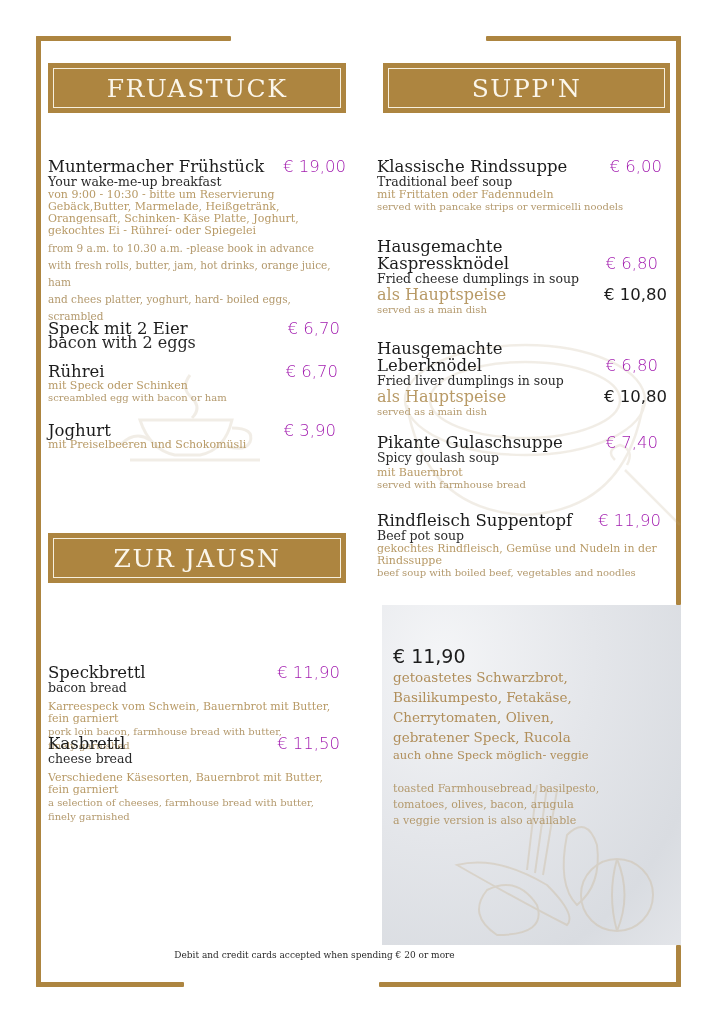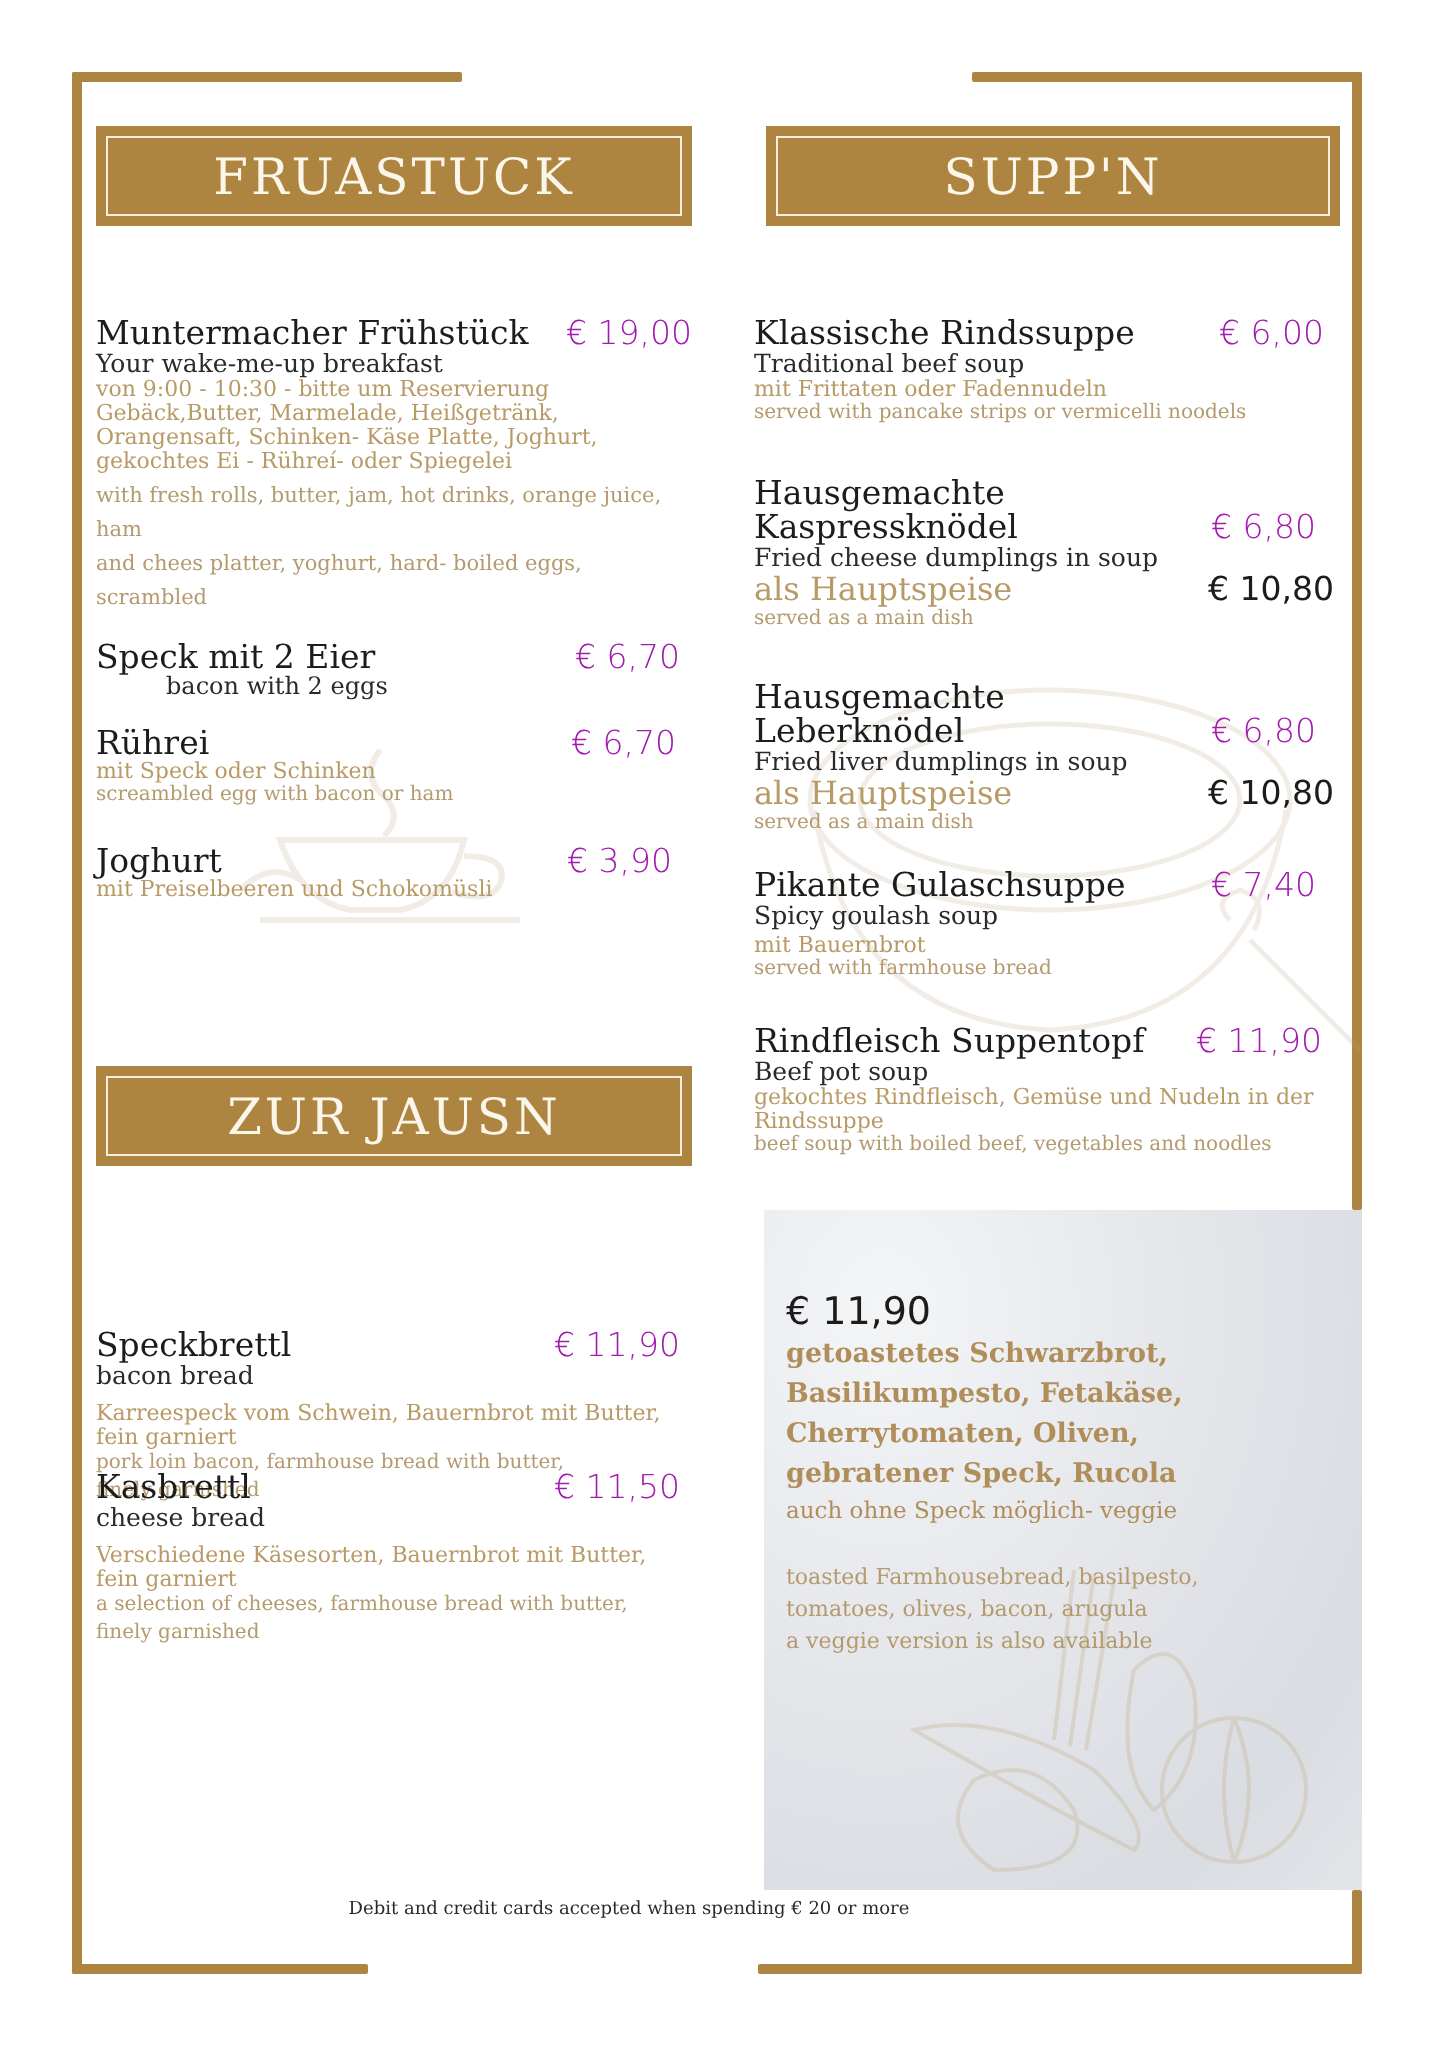--- a/index.html
+++ b/index.html
@@ -31,21 +31,21 @@
   .desc-loose { font-size: 10.5px; line-height: 17px; color: #b49a6e; }
   .sub-name { font-size: 16px; line-height: 18px; color: #b89a66; }
   .sub-price { font-family: "DejaVu Sans", sans-serif; font-size: 16.5px; line-height: 18px; color: #1c1c1c; }
 
   .feature-box {
     position: absolute; left: 382px; top: 605px; width: 299px; height: 340px;
     background: radial-gradient(ellipse at 20% 15%, #f4f5f7 0%, #e4e6ea 45%, #d9dce1 80%, #e3e5e9 100%);
   }
   .feature-title { font-style: italic; font-size: 19px; color: #1c1c1c; }
   .feature-price { font-family: "DejaVu Sans", sans-serif; font-size: 19px; color: #1c1c1c; }
-  .feature-desc { font-size: 13.5px; line-height: 20px; color: #b08e5a; font-weight: bold; }
+  .feature-desc { font-size: 13.5px; line-height: 20px; color: #b08e5a; }
   .feature-desc-sm { font-size: 11.5px; line-height: 16px; color: #b08e5a; }
   .feature-en { font-size: 11px; line-height: 16px; color: #b49a6e; }
 
   .watermark { position: absolute; opacity: 0.18; pointer-events: none; }
 
   .footer-note {
     position: absolute; left: 0; width: 584px; top: 950px; text-align: center;
     font-size: 9px; color: #2a2a2a; font-family: "DejaVu Serif", serif; padding-left: 45px;
   }
 </style>
@@ -89,30 +89,31 @@
   <div class="item-row">
     <span class="item-name">Muntermacher Frühstück</span>
     <span class="item-price">€ 19,00</span>
   </div>
   <div class="item-en">Your wake-me-up breakfast</div>
   <div class="desc">von 9:00 - 10:30 - bitte um Reservierung</div>
   <div class="desc">Gebäck,Butter, Marmelade, Heißgetränk,</div>
   <div class="desc">Orangensaft, Schinken- Käse Platte, Joghurt,</div>
   <div class="desc">gekochtes Ei - Rühreí- oder Spiegelei</div>
   <div style="height:3px"></div>
+  <div class="desc-loose">from 9 a.m. to 10.30 a.m. -please book in advance</div>
   <div class="desc-loose">with fresh rolls, butter, jam, hot drinks, orange juice, ham</div>
   <div class="desc-loose">and chees platter, yoghurt, hard- boiled eggs, scrambled</div>
 </div>
 
 <div class="item" style="left:48px;top:320px;width:292px;">
   <div class="item-row">
     <span class="item-name">Speck mit 2 Eier</span>
     <span class="item-price">€ 6,70</span>
   </div>
-  <div class="desc-en" style="color:#2a2a2a;font-size:12px;margin-left:35px;">bacon with 2 eggs</div>
+  <div class="desc-en" style="color:#2a2a2a;font-size:16px;">bacon with 2 eggs</div>
 </div>
 
 <div class="item" style="left:48px;top:363px;width:290px;">
   <div class="item-row">
     <span class="item-name">Rührei</span>
     <span class="item-price">€ 6,70</span>
   </div>
   <div class="desc">mit Speck oder Schinken</div>
   <div class="desc-en">screambled egg with bacon or ham</div>
 </div>

